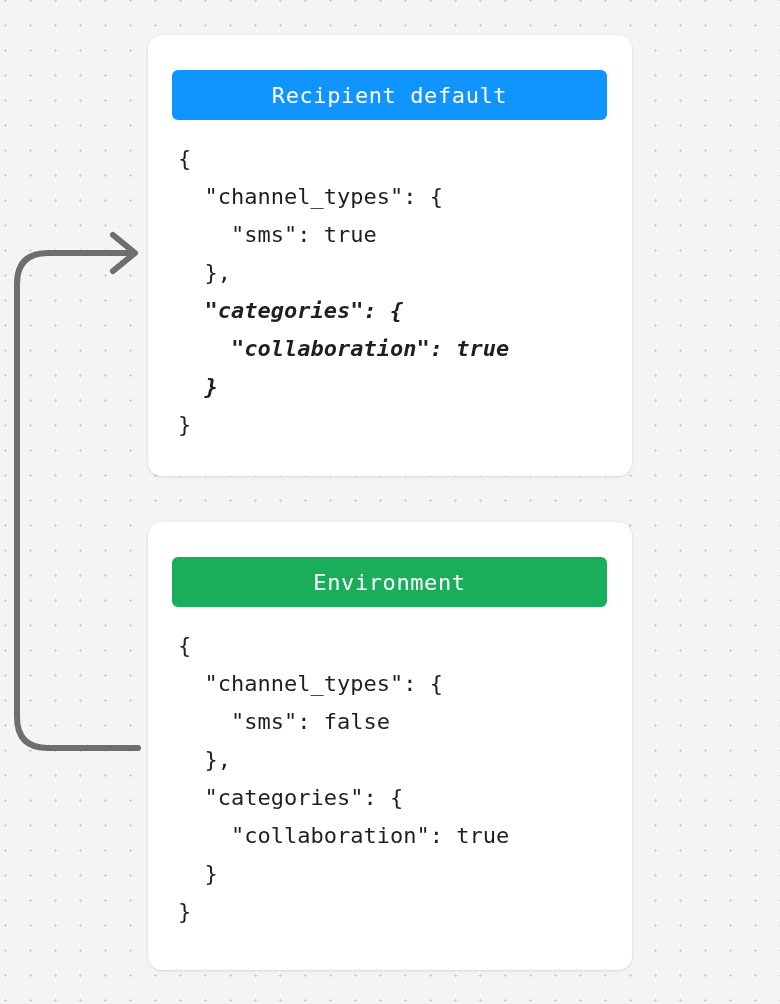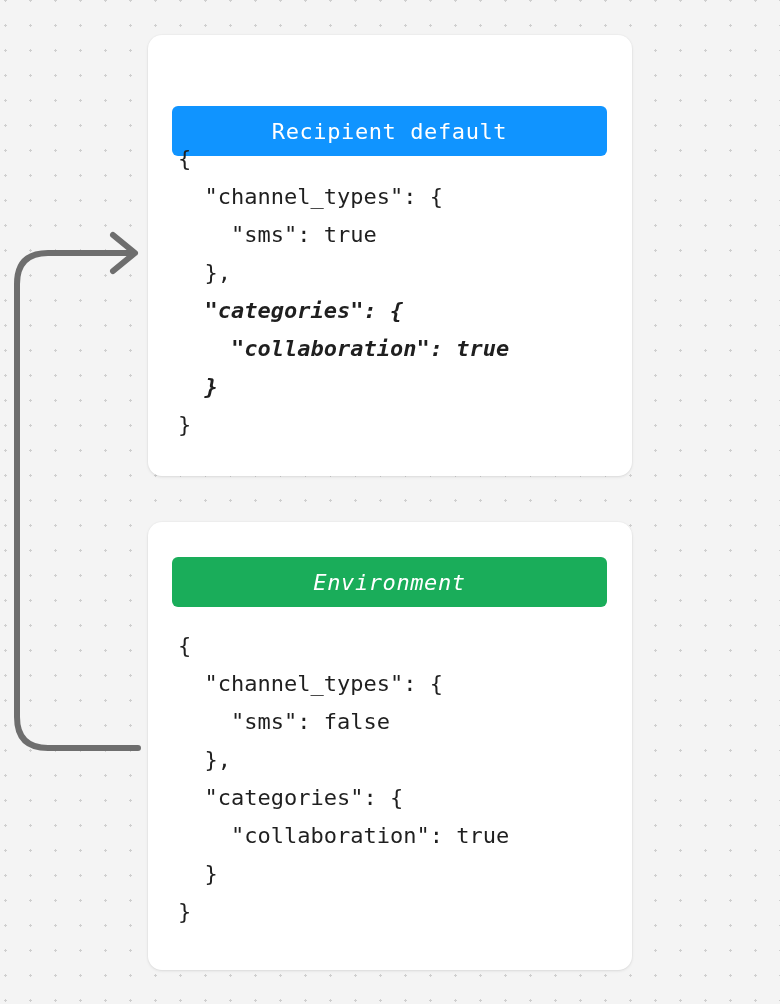--- a/index.html
+++ b/index.html
@@ -57,21 +57,21 @@
     align-items: center;
     justify-content: center;
     color: #ffffff;
     font-family: "DejaVu Sans Mono", monospace;
     font-size: 22px;
     letter-spacing: 0.6px;
     font-weight: 400;
     box-sizing: border-box;
   }
   #header-recipient-default { background: #1094ff; }
-  #header-environment       { background: #1aad5a; font-style: italic; }
+  #header-environment       { background: #1aad5a; }
 
   .json-body {
     position: absolute;
     left: 30px;
     top: 105px;
     right: 14px;
     font-family: "DejaVu Sans Mono", monospace;
     font-size: 22px;
     line-height: 38px;
     color: #1f1f1f;
@@ -91,21 +91,21 @@
 <body>
 
 <div id="canvas" style="background-color: rgb(244, 244, 244); background-image: radial-gradient(circle, rgb(207, 207, 207) 1.15px, transparent 1.25px); background-size: 25px 25px;">
 
   <svg id="connector" viewBox="0 0 780 1004" width="780" height="1004" aria-hidden="true">
     <path id="connector-path" d="M 138 748 L 48 748 Q 17 748 17 717 L 17 284 Q 17 253 48 253 L 130 253" fill="none" stroke="#6e6e6e" stroke-width="6" stroke-linecap="round" stroke-linejoin="round"></path>
     <path id="connector-arrowhead" d="M 113 235 L 135 253 L 113 271" fill="none" stroke="#6e6e6e" stroke-width="6" stroke-linecap="round" stroke-linejoin="round"></path>
   </svg>
 
   <div class="card" id="card-recipient-default">
-    <div class="card-header" id="header-recipient-default" style="background: rgb(16, 148, 255); margin-top: 36px;">Recipient default</div>
+    <div class="card-header" id="header-recipient-default" style="background: rgb(16, 148, 255);">Recipient default</div>
     <div class="json-body" id="body-recipient-default"><span class="json-line">{</span><span class="json-line">  "channel_types": {</span><span class="json-line">    "sms": true</span><span class="json-line">  },</span><span class="json-line em">  "categories": {</span><span class="json-line em">    "collaboration": true</span><span class="json-line em">  }</span><span class="json-line">}</span></div>
   </div>
 
   <div class="card" id="card-environment">
     <div class="card-header" id="header-environment" style="background: rgb(26, 173, 90);">Environment</div>
     <div class="json-body" id="body-environment"><span class="json-line">{</span><span class="json-line">  "channel_types": {</span><span class="json-line">    "sms": false</span><span class="json-line">  },</span><span class="json-line">  "categories": {</span><span class="json-line">    "collaboration": true</span><span class="json-line">  }</span><span class="json-line">}</span></div>
   </div>
 
 </div>
 

